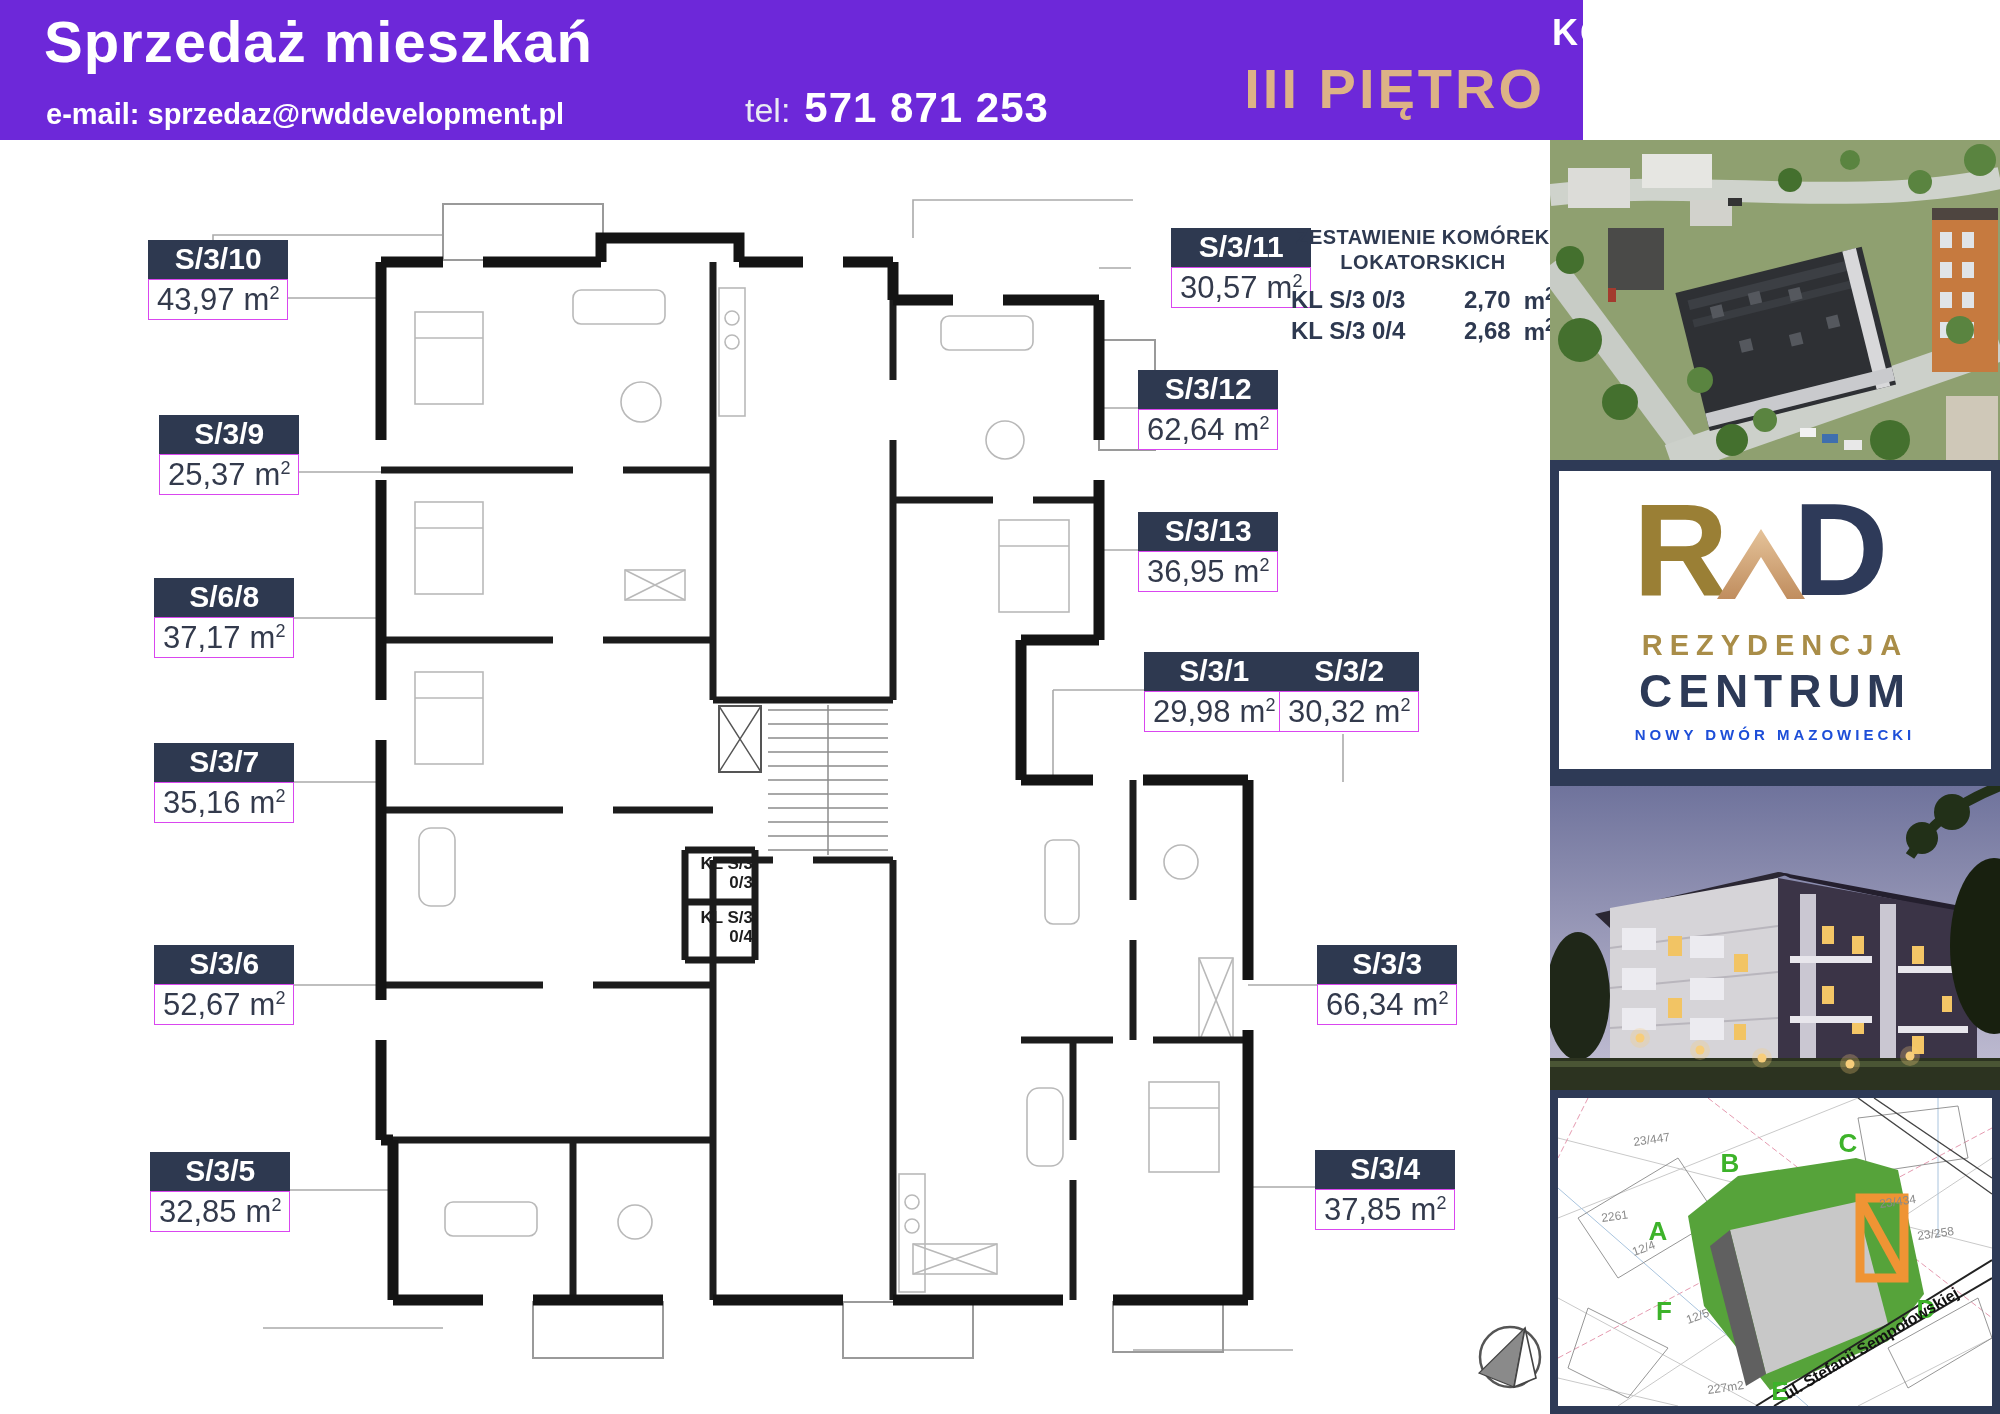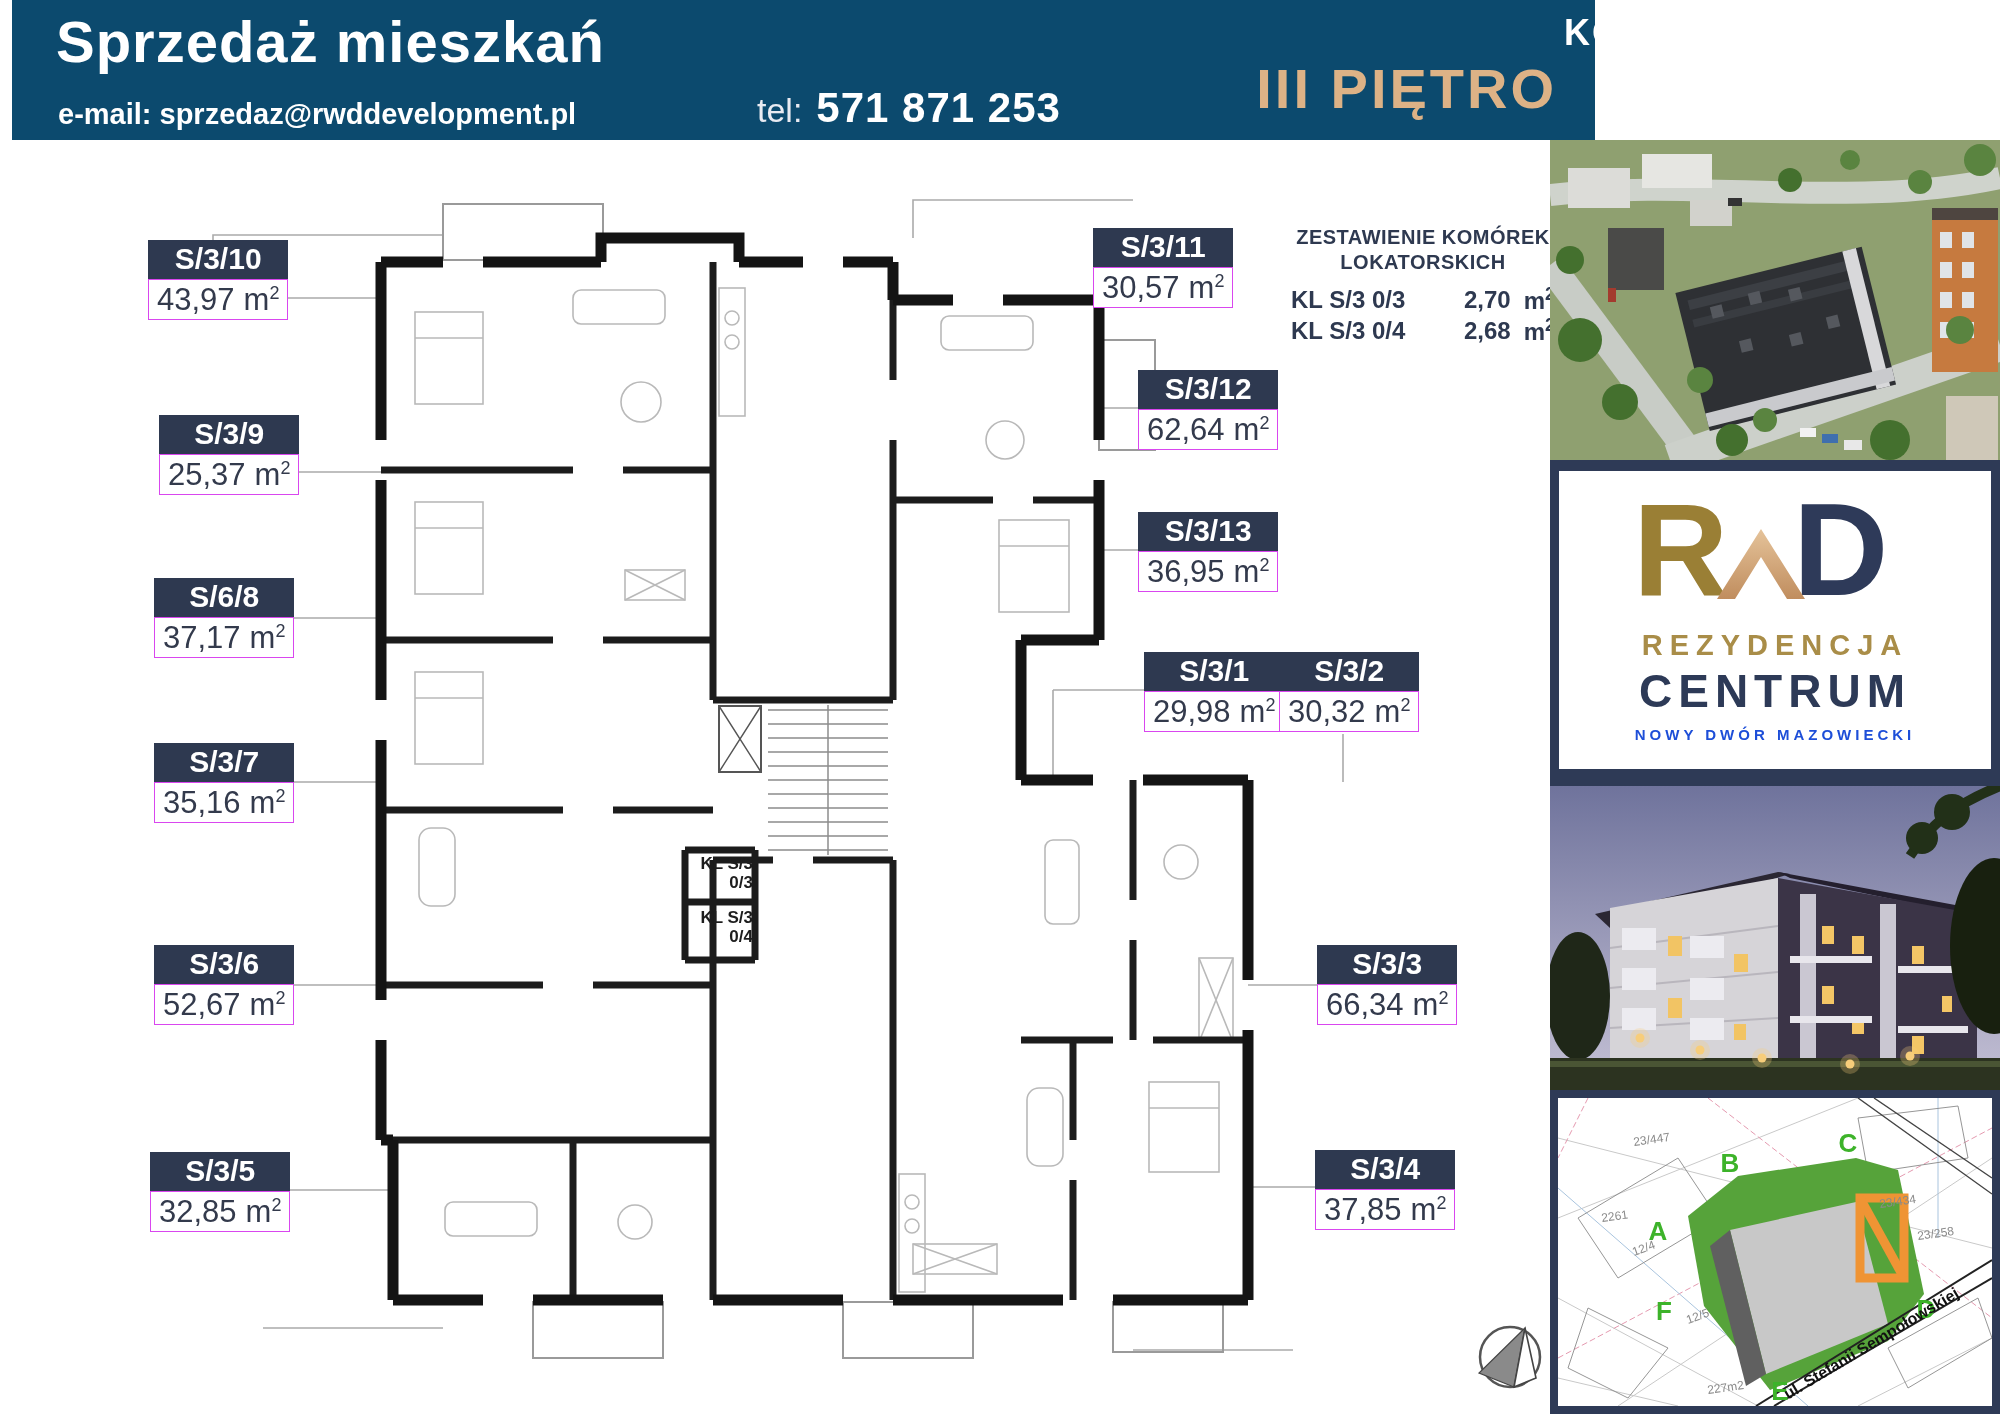--- a/index.html
+++ b/index.html
@@ -1,19 +1,19 @@
 <!DOCTYPE html>
 <html><head>
 <meta charset="utf-8">
 <style>
   html,body{margin:0;padding:0;background:#e8e8e8;}
   .page{position:relative;width:2000px;height:1414px;background:#ffffff;overflow:hidden;
         font-family:"Liberation Sans",sans-serif;}
   
-  .header{position:absolute;left:0;top:0;width:1583px;height:140px;background:#0c4a6e;margin-left:12px;}
+  .header{position:absolute;left:0;top:0;width:1583px;height:140px;background:#6d28d9;}
   .h-title{position:absolute;left:44px;top:8px;font-size:58px;font-weight:bold;color:#fff;letter-spacing:1px;}
   .h-email{position:absolute;left:46px;top:98px;font-size:29px;font-weight:bold;color:#fff;}
   .h-phone{position:absolute;left:745px;top:84px;display:flex;align-items:baseline;gap:14px;color:#fff;}
   .p-label{font-size:34px;font-weight:400;color:#e9ebf2;}
   .p-num{font-size:42px;font-weight:bold;letter-spacing:1px;}
   .h-kond{position:absolute;left:1552px;top:12px;font-size:36px;font-weight:bold;color:#fff;letter-spacing:2px;}
   .h-floor{position:absolute;right:38px;top:56px;font-size:56px;font-weight:bold;color:#ddb286;letter-spacing:3px;}
   
   .plan{position:absolute;left:0;top:140px;width:1550px;height:1274px;background:#fff;margin-left:13px;}
   .plan svg{position:absolute;left:0;top:0;}
@@ -186,21 +186,21 @@
           <span><span>m</span><sup>2</sup></span>
         </div>
     </div>
     <div class="apt" style="left:137px;top:1012px">
       <div class="apt-id">S/3/5</div>
       <div class="apt-area">
           <span>32,85</span>
           <span><span>m</span><sup>2</sup></span>
         </div>
     </div>
-    <div class="apt" style="left:1080px;top:88px">
+    <div class="apt" style="left:1158px;top:88px">
       <div class="apt-id">S/3/11</div>
       <div class="apt-area">
           <span>30,57</span>
           <span><span>m</span><sup>2</sup></span>
         </div>
     </div>
     <div class="apt" style="left:1125px;top:230px">
       <div class="apt-id">S/3/12</div>
       <div class="apt-area">
           <span>62,64</span>

